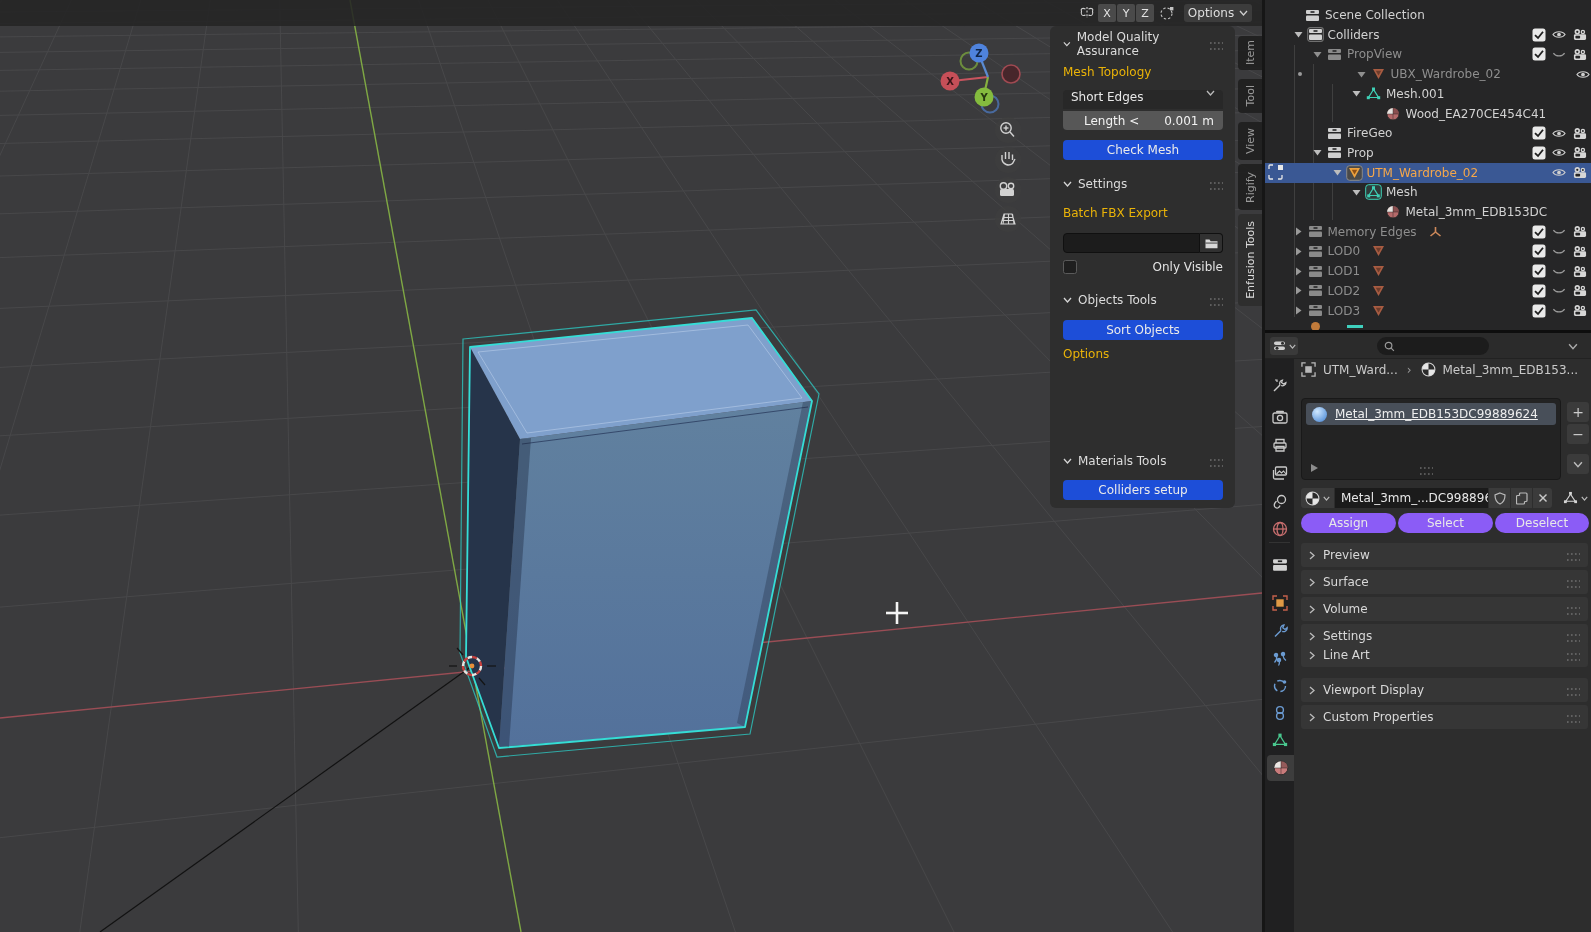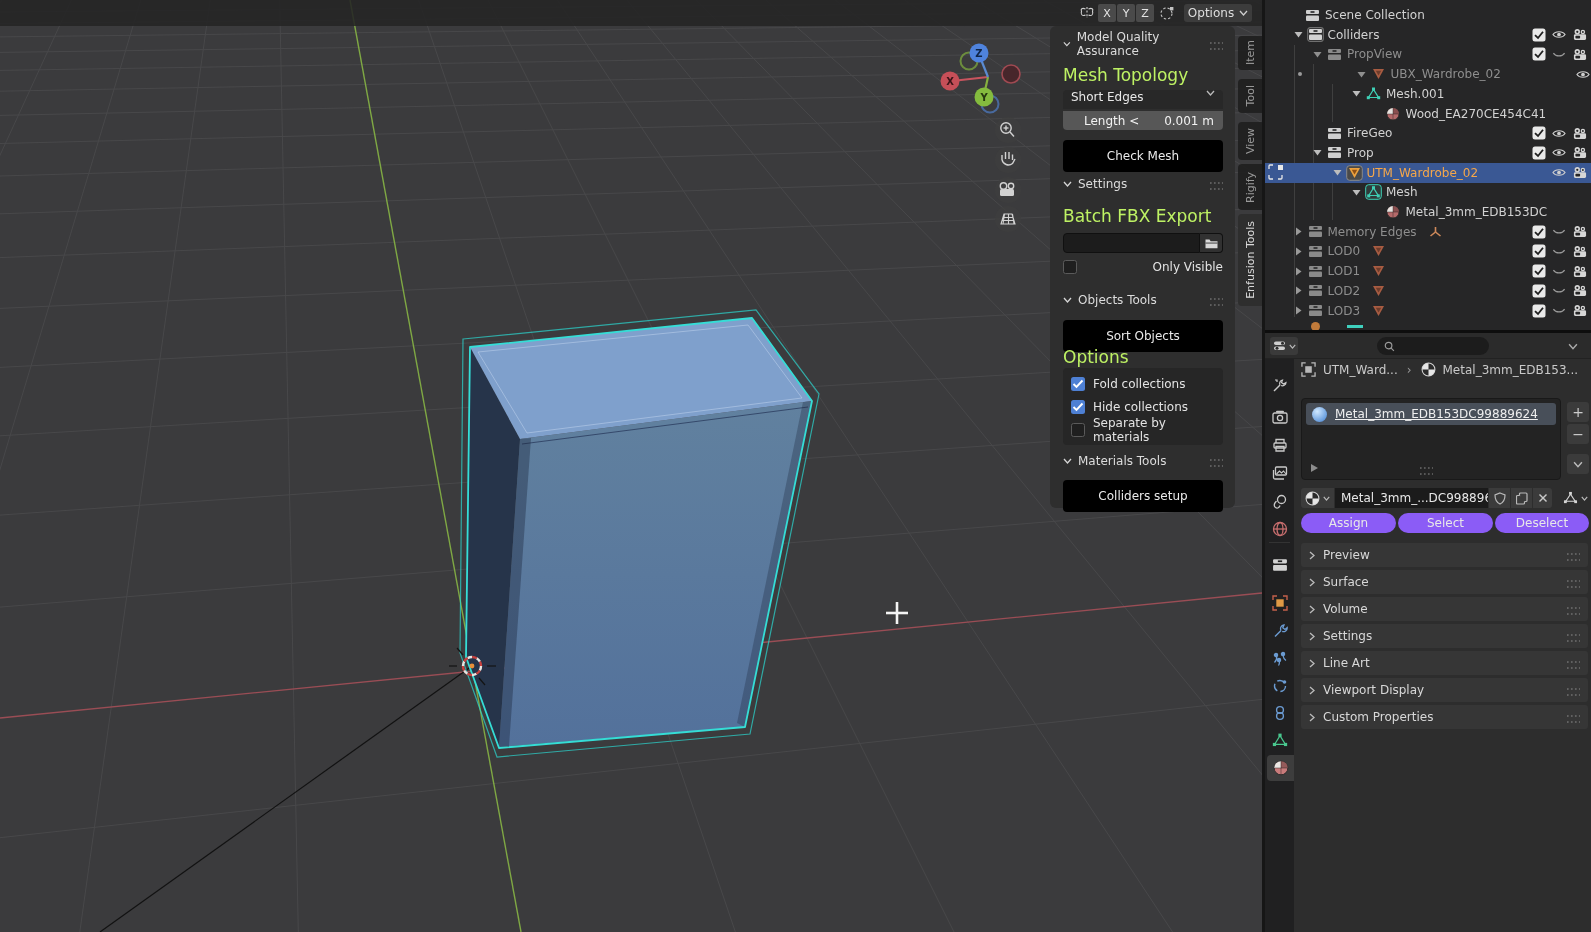--- a/index.html
+++ b/index.html
@@ -12,29 +12,29 @@
   .hdr-btn{position:absolute;top:4px;height:18px;border-radius:2px;background:#4a4a4a;color:#e6e6e6;
            display:flex;align-items:center;justify-content:center;font-size:11px;}
   #options-btn{position:absolute;top:4px;left:1184px;width:68px;height:18px;background:#3c3c3c;border-radius:3px;
            color:#dedede;display:flex;align-items:center;justify-content:center;gap:5px;font-size:12px;}
   .icon-btn{position:absolute;top:4px;height:18px;display:flex;align-items:center;justify-content:center;}
   
   #npanel{position:absolute;left:1050px;top:26px;width:185px;height:482px;background:rgba(45,45,45,.97);
           border-radius:6px;}
   .np-abs{position:absolute;left:13px;width:160px;}
   .np-head{display:flex;align-items:center;gap:6px;color:#dcdcdc;font-size:12px;height:16px;}
-  .np-label{color:#bef264;font-size:17px;}
+  .np-label{color:#eab308;font-size:12px;}
   .dots{width:13px;height:9px;opacity:.55;}
   .np-head .dots{margin-left:auto;}
   .select-box{height:19px;background:#282828;border-radius:4px 4px 0 0;display:flex;
               padding:0 8px;color:#e8e8e8;}
   .select-box .chev{margin-left:auto;}
   .num-row{height:19px;background:#575757;border-radius:0 0 4px 4px;display:flex;align-items:center;
            padding:0 9px;color:#f2f2f2;margin-top:1px;}
-  .np-button{height:32px;background:#000000;border-radius:4px;display:flex;align-items:center;justify-content:center;
+  .np-button{height:20px;background:#1d4ed8;border-radius:4px;display:flex;align-items:center;justify-content:center;
              color:#eaeaea;}
   .group-box{background:#262626;border-radius:4px;padding:6px 8px;display:flex;flex-direction:column;gap:4px;}
   .cb-row{display:flex;align-items:center;gap:8px;height:19px;color:#e3e3e3;}
   .cb{width:14px;height:14px;border-radius:2.5px;flex:0 0 auto;position:relative;}
   .cb.on{background:#4e80d4;}
   .cb.off{background:#1f1f1f;border:1px solid #5a5a5a;}
   .cb.on svg{position:absolute;left:1px;top:2px;}
   .path-field{display:flex;height:20px;}
   .path-input{flex:1;background:#1c1c1c;border-radius:4px 0 0 4px;border:1px solid #101010;color:#ddd;padding:0 6px;}
   .folder-btn{width:23px;background:#313131;border-radius:0 4px 4px 0;border:1px solid #101010;border-left:none;
@@ -303,42 +303,20 @@
               <circle cx="4.8" cy="1" r="1" fill="#8d8d8d"></circle>
               <circle cx="4.8" cy="7" r="1" fill="#8d8d8d"></circle>
               <circle cx="8.8" cy="1" r="1" fill="#8d8d8d"></circle>
               <circle cx="8.8" cy="7" r="1" fill="#8d8d8d"></circle>
               <circle cx="12.8" cy="1" r="1" fill="#8d8d8d"></circle>
               <circle cx="12.8" cy="7" r="1" fill="#8d8d8d"></circle>
             </svg></span>
       </div>
       <div class="np-abs np-button" style="top:294px;">Sort Objects</div>
       <div class="np-abs np-label" style="top:321px;">Options</div>
-      <div class="np-abs group-box" style="top:342px;" id="np-checkbox-group">
-          <div class="cb-row">
-            <span class="cb on">
-              <svg width="12" height="10" viewBox="0 0 12 10">
-                <path d="M1.5,5 L4.5,8 L10.5,1.5" fill="none" stroke="#fff" stroke-width="1.9"></path>
-              </svg>
-            </span>
-            <span>Fold collections</span>
-          </div>
-          <div class="cb-row">
-            <span class="cb on">
-              <svg width="12" height="10" viewBox="0 0 12 10">
-                <path d="M1.5,5 L4.5,8 L10.5,1.5" fill="none" stroke="#fff" stroke-width="1.9"></path>
-              </svg>
-            </span>
-            <span>Hide collections</span>
-          </div>
-          <div class="cb-row">
-            <span class="cb off"></span>
-            <span>Separate by materials</span>
-          </div>
-        </div>
 
       <div class="np-abs np-head" style="top:427px;">
         <svg width="9" height="6" viewBox="0 0 9 6">
             <path d="M1,1 L4.5,5 L8,1" fill="none" stroke="#d6d6d6" stroke-width="1.3"></path>
           </svg>
         <span>Materials Tools</span>
         <span class="dots"><svg width="13" height="9" viewBox="0 0 13 9">
               <circle cx="0.8" cy="1" r="1" fill="#8d8d8d"></circle>
               <circle cx="0.8" cy="7" r="1" fill="#8d8d8d"></circle>
               <circle cx="4.8" cy="1" r="1" fill="#8d8d8d"></circle>
@@ -1193,21 +1171,21 @@
                 <circle cx="0.8" cy="1" r="1" fill="#8d8d8d"></circle>
                 <circle cx="0.8" cy="7" r="1" fill="#8d8d8d"></circle>
                 <circle cx="4.8" cy="1" r="1" fill="#8d8d8d"></circle>
                 <circle cx="4.8" cy="7" r="1" fill="#8d8d8d"></circle>
                 <circle cx="8.8" cy="1" r="1" fill="#8d8d8d"></circle>
                 <circle cx="8.8" cy="7" r="1" fill="#8d8d8d"></circle>
                 <circle cx="12.8" cy="1" r="1" fill="#8d8d8d"></circle>
                 <circle cx="12.8" cy="7" r="1" fill="#8d8d8d"></circle>
               </svg></span>
           </div>
-          <div class="cpanel" style="top: 318px;">
+          <div class="cpanel" style="top: 310px;">
             <svg width="6" height="9" viewBox="0 0 6 9">
               <path d="M1,1 L5,4.5 L1,8" fill="none" stroke="#bbb" stroke-width="1.3"></path>
             </svg>
             <span>Line Art</span>
             <span class="dots"><svg width="13" height="9" viewBox="0 0 13 9">
                 <circle cx="0.8" cy="1" r="1" fill="#8d8d8d"></circle>
                 <circle cx="0.8" cy="7" r="1" fill="#8d8d8d"></circle>
                 <circle cx="4.8" cy="1" r="1" fill="#8d8d8d"></circle>
                 <circle cx="4.8" cy="7" r="1" fill="#8d8d8d"></circle>
                 <circle cx="8.8" cy="1" r="1" fill="#8d8d8d"></circle>

